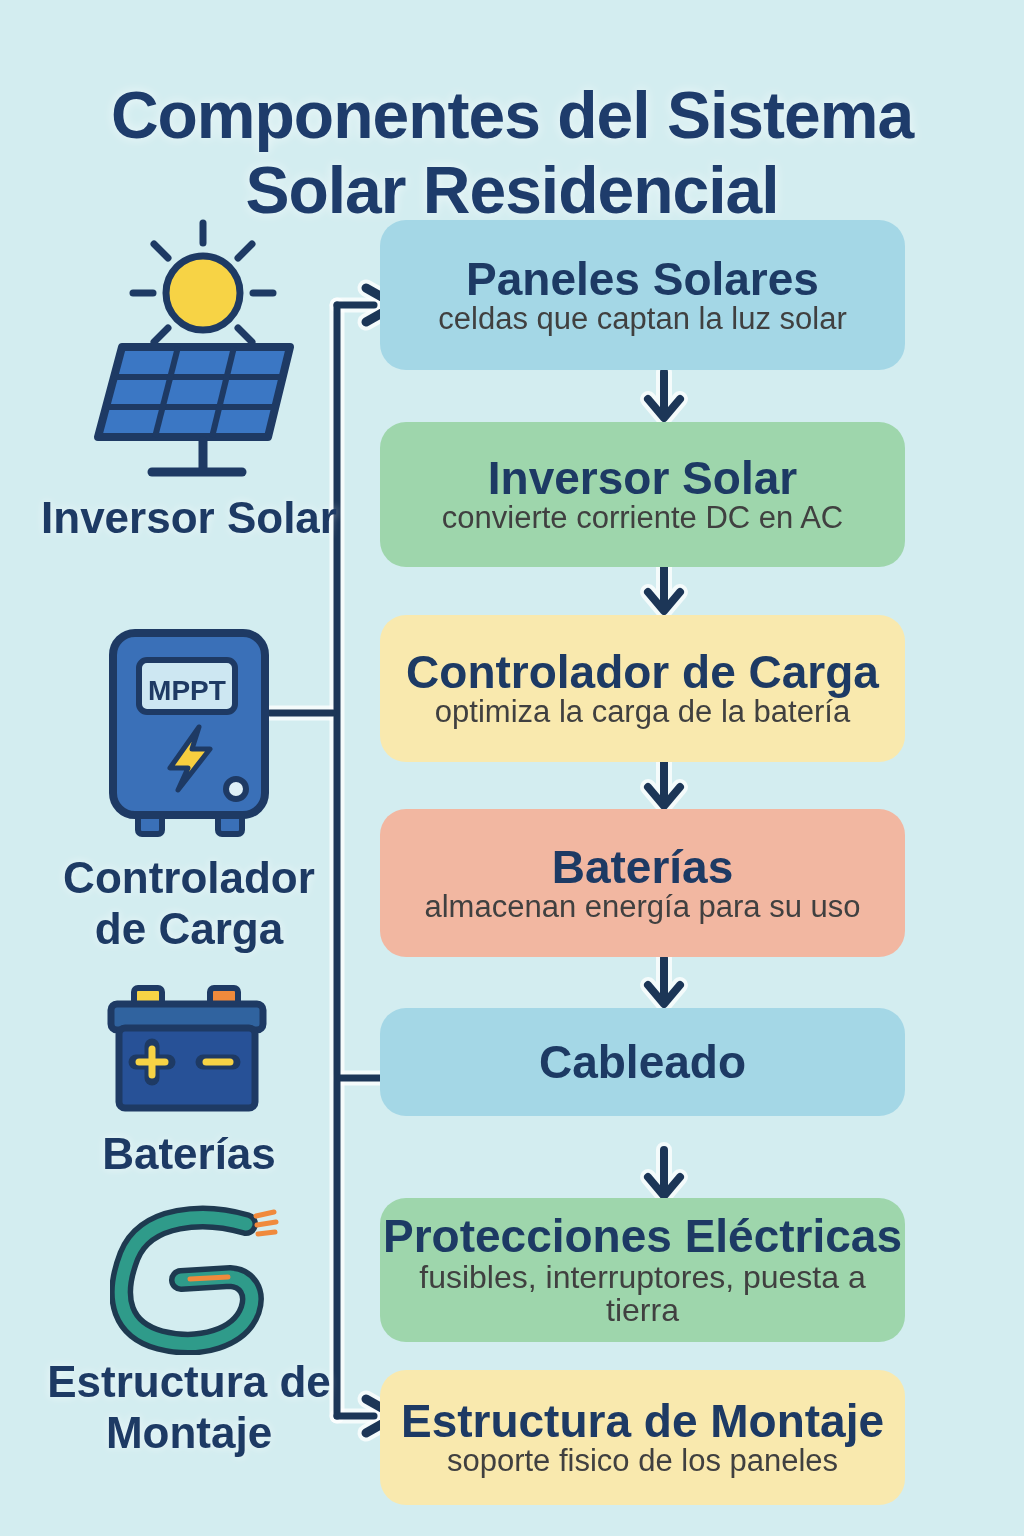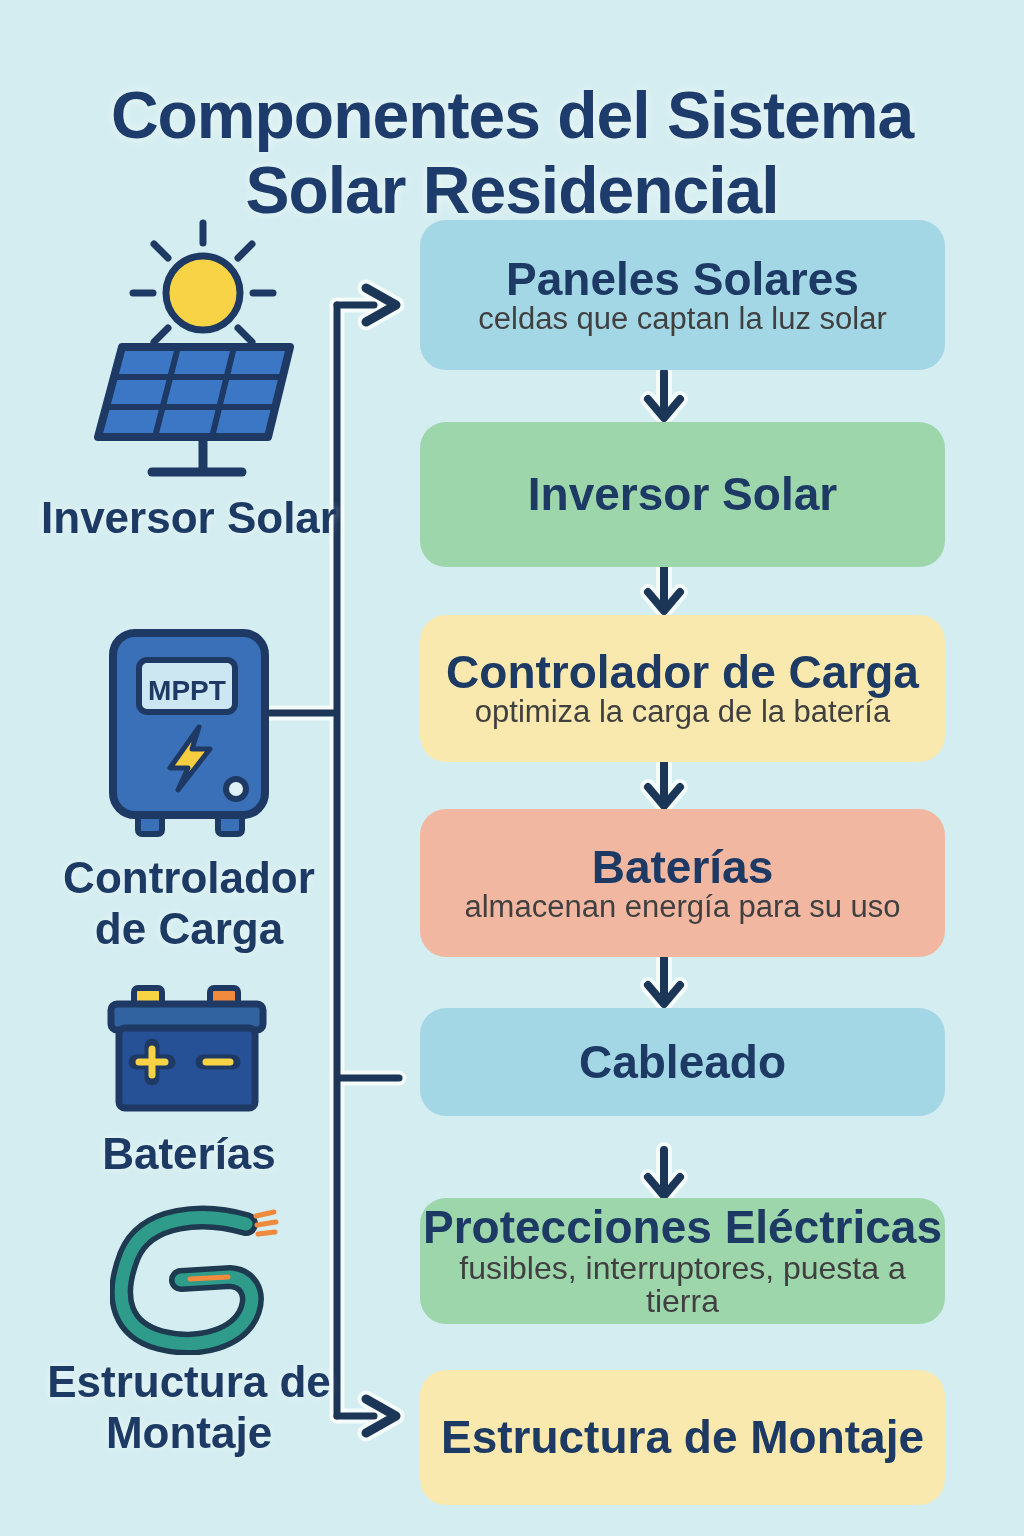--- a/index.html
+++ b/index.html
@@ -9,32 +9,32 @@
     font-family:"Liberation Sans",sans-serif;color:#1d3a64;
   }
   .title{
     position:absolute;top:34px;left:0;width:100%;text-align:center;
     font-size:66px;font-weight:700;line-height:1.14;letter-spacing:-1px;
     white-space:pre-line;color:#1e3c6b;
     text-shadow:0 0 12px rgba(255,255,255,.65);
   }
   #connectors{position:absolute;left:0;top:0;width:1024px;height:1536px;}
   .flow-box{
-    position:absolute;left:420px;width:525px;border-radius:26px;
+    position:absolute;left:380px;width:525px;border-radius:26px;
     display:flex;flex-direction:column;align-items:center;justify-content:center;
     gap:0;text-align:center;
   }
   .flow-box .bt{font-size:46px;font-weight:700;color:#1d3a64;line-height:1.05;}
   .flow-box .bs{font-size:31px;font-weight:500;color:#404040;line-height:1.05;}
   .b1{top:220px;height:150px}
   .b2{top:422px;height:145px}
   .b3{top:615px;height:147px}
   .b4{top:809px;height:148px}
   .b5{top:1008px;height:108px}
-  .b6{top:1198px;height:126px}
+  .b6{top:1198px;height:144px}
   .b6 .bs{font-size:32px}
   .b7{top:1370px;height:135px}
   .side-label{
     position:absolute;left:36px;width:306px;text-align:center;
     font-size:44px;font-weight:700;line-height:1.16;color:#1d3a64;
     text-shadow:0 0 10px rgba(255,255,255,.6);
   }
   .l1{top:492px}.l2{top:852px}.l3{top:1128px}.l4{top:1356px}
   .icon{position:absolute;}
 </style>
@@ -146,33 +146,35 @@
     </g>
   </svg>
   <div class="side-label l4">Estructura de Montaje</div>
 
   <div class="flow-box b1" style="background: rgb(164, 215, 230);">
     <div class="bt">Paneles Solares</div>
     <div class="bs">celdas que captan la luz solar</div>
   </div>
   <div class="flow-box b2" style="background: rgb(158, 214, 172);">
     <div class="bt">Inversor Solar</div>
+    <div class="bs">convierte corriente DC en AC</div>
   </div>
   <div class="flow-box b3" style="background: rgb(249, 233, 174);">
     <div class="bt">Controlador de Carga</div>
     <div class="bs">optimiza la carga de la batería</div>
   </div>
   <div class="flow-box b4" style="background: rgb(242, 183, 161);">
     <div class="bt">Baterías</div>
     <div class="bs">almacenan energía para su uso</div>
   </div>
   <div class="flow-box b5" style="background: rgb(164, 215, 230);">
     <div class="bt">Cableado</div>
   </div>
   <div class="flow-box b6" style="background: rgb(158, 214, 172);">
     <div class="bt">Protecciones Eléctricas</div>
     <div class="bs">fusibles, interruptores, puesta a tierra</div>
   </div>
   <div class="flow-box b7" style="background: rgb(249, 233, 174);">
     <div class="bt">Estructura de Montaje</div>
+    <div class="bs">soporte fisico de los paneles</div>
   </div>
 
 </div>
 
 </body></html>

